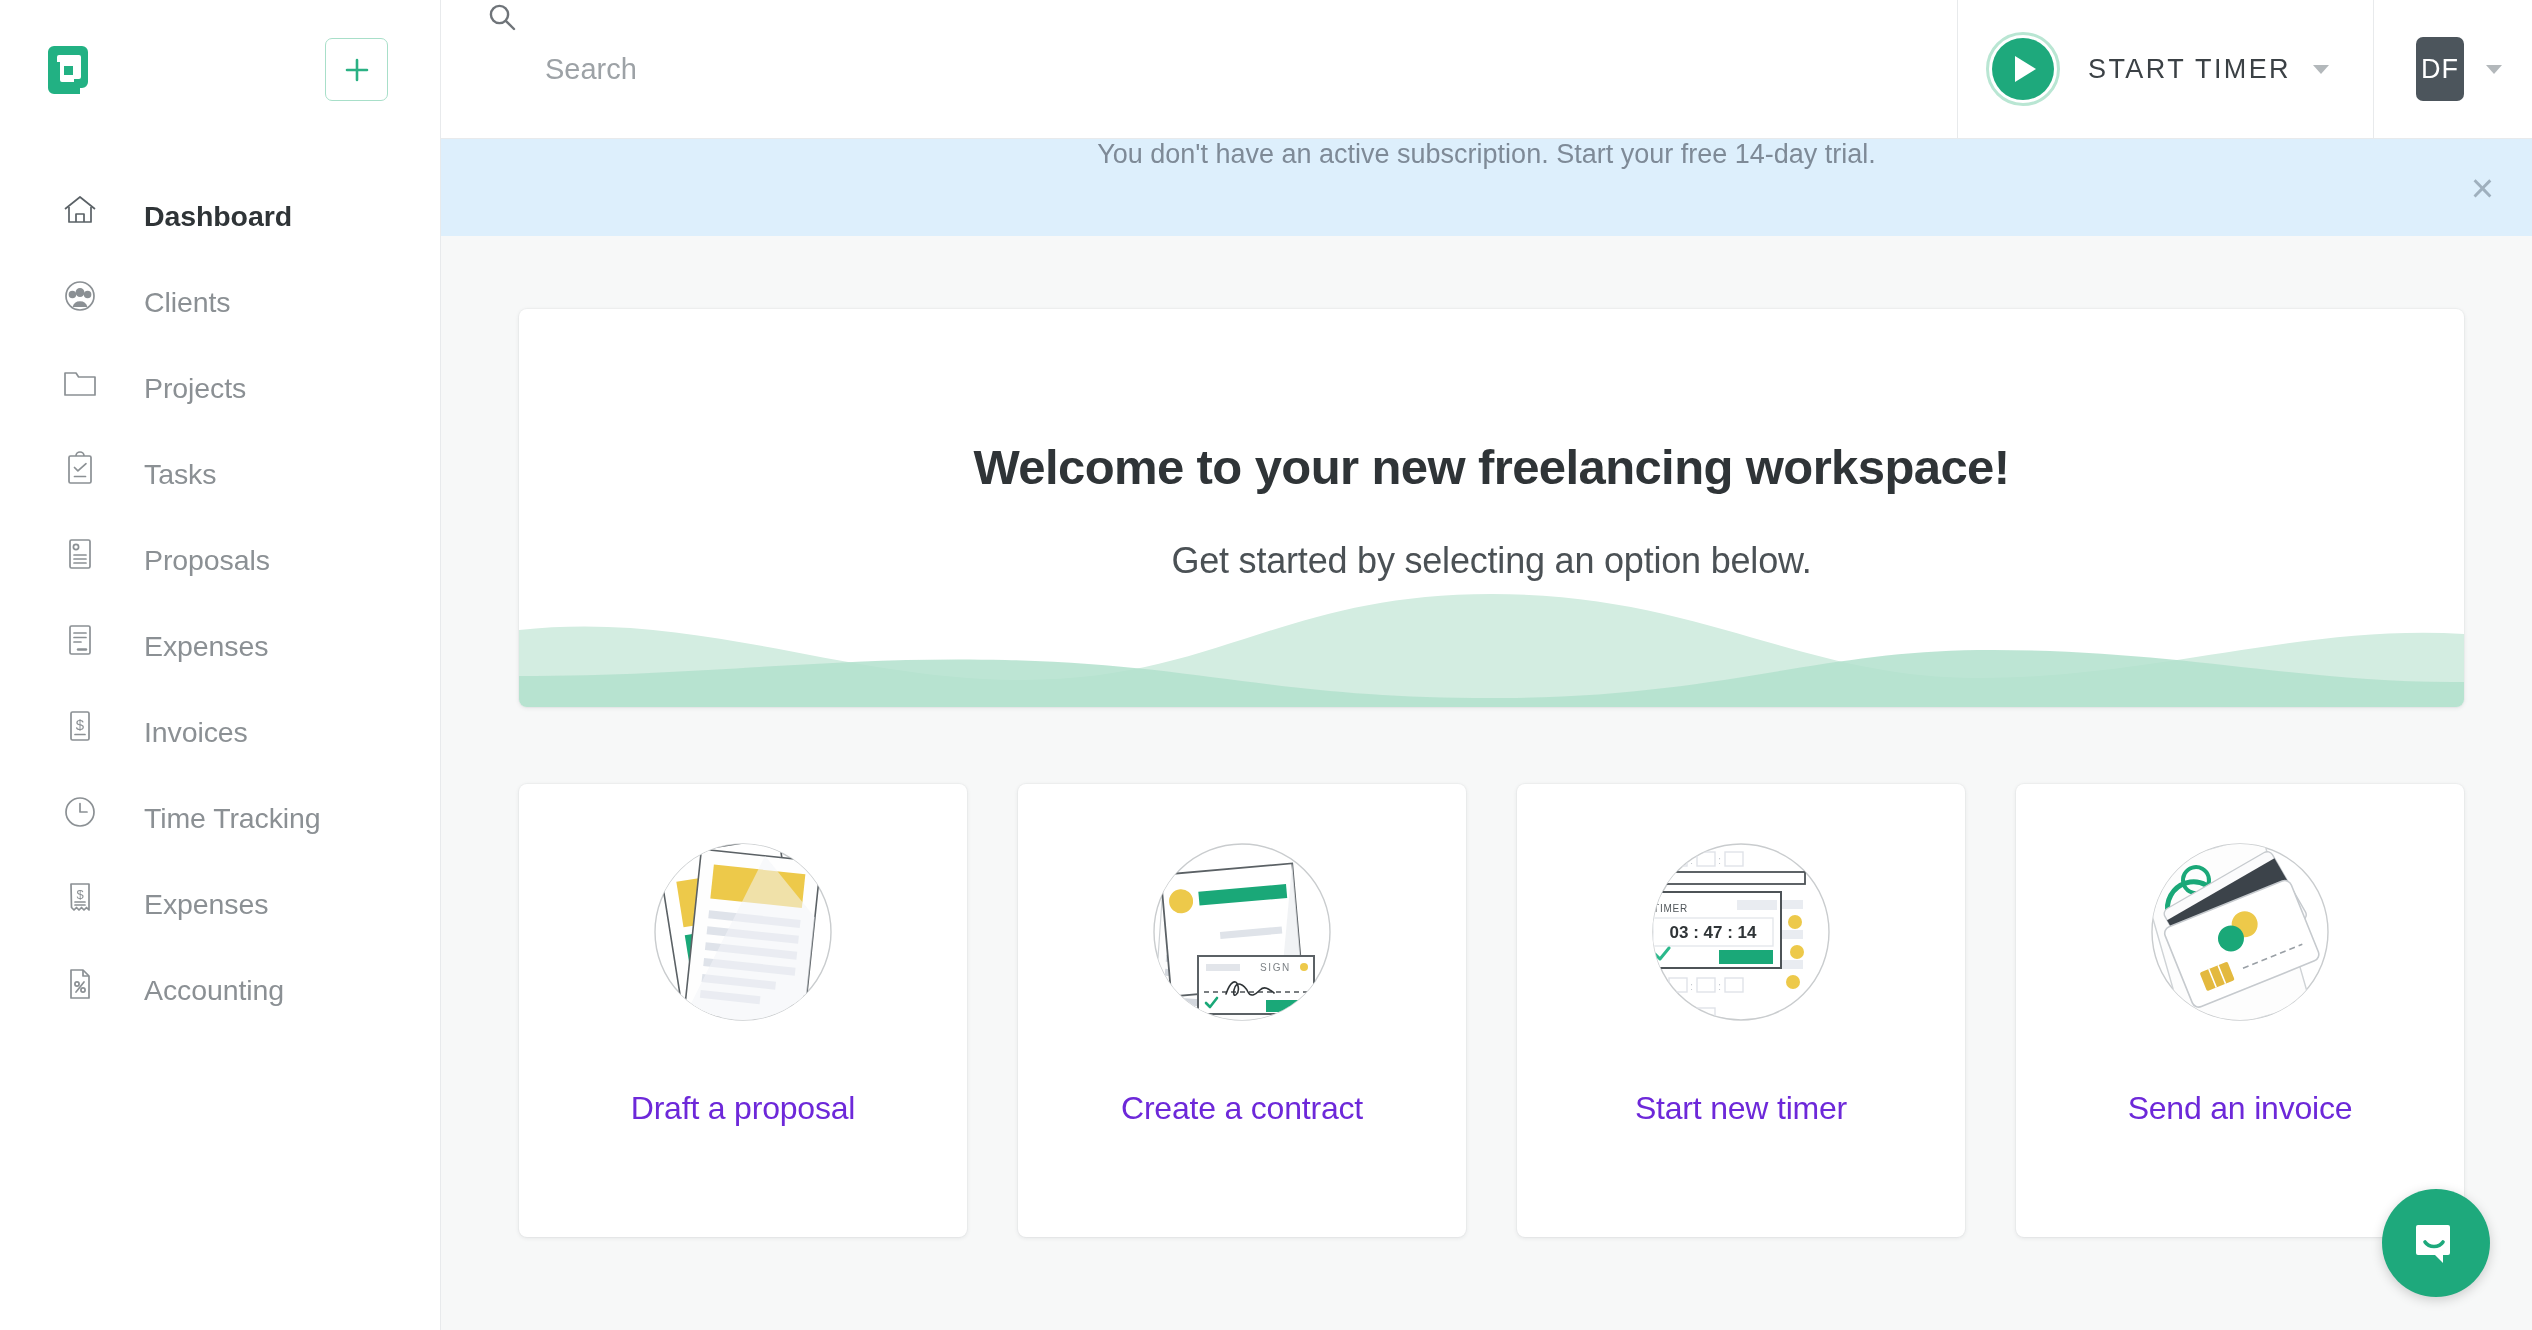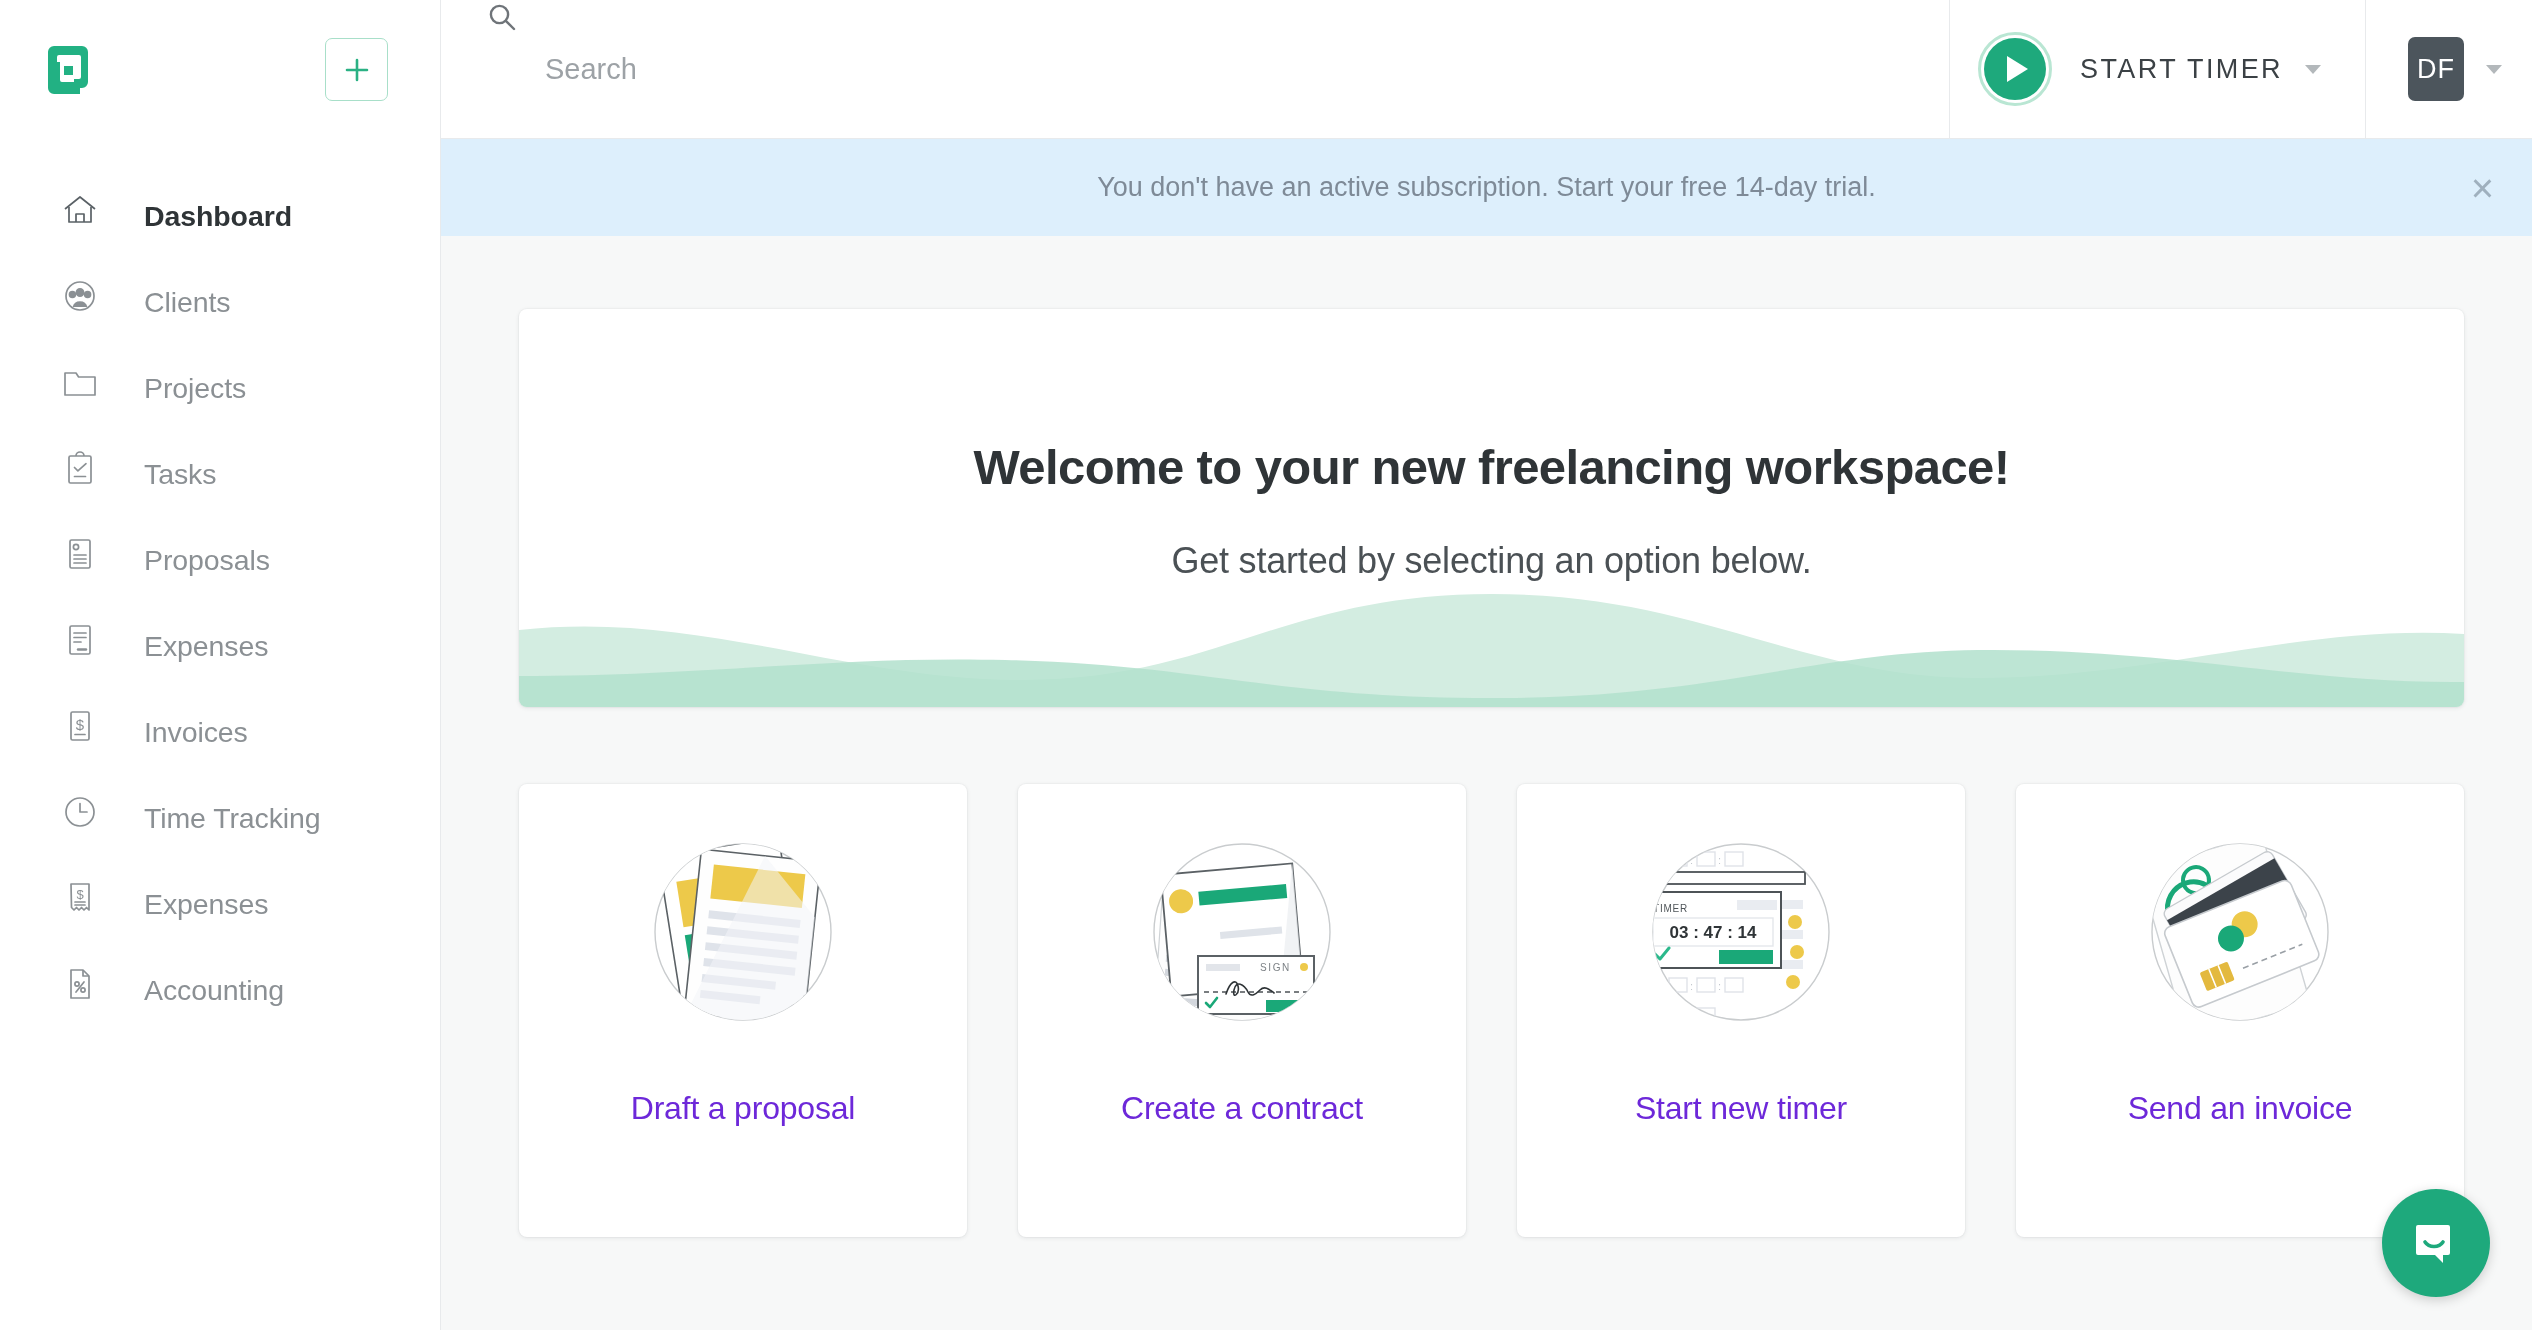--- a/index.html
+++ b/index.html
@@ -62,27 +62,27 @@
     width:0; height:0; border-style:solid; border-width:13px 0 13px 21px;
     border-color:transparent transparent transparent #ffffff; margin-left:5px;
   }
   .timer-label {
     margin-left:28px; font-size:27px; letter-spacing:2.4px; color:#3b4145; white-space:nowrap;
   }
   .caret { margin-left:22px; width:0;height:0;border-style:solid;border-width:9px 8px 0 8px;
            border-color:#b3b8bb transparent transparent transparent; }
   .avatar-zone { display:flex; align-items:center; padding:0 30px 0 42px; border-left:1px solid #e8eaec; cursor:pointer; }
   .avatar {
-    width:56px; height:64px; border-radius:7px; background:#4c555c; color:#fff;
+    width:48px; height:64px; border-radius:7px; background:#4c555c; color:#fff;
     display:flex; align-items:center; justify-content:center; font-size:27px; letter-spacing:1px;
   }
 
   
   .banner {
-    height:97px; background:#ddeffc; display:flex; align-items:center; justify-content:center;
+    height:97px; background:#ddeffc; display:flex; align-items:flex-start; justify-content:center;
     position:relative; flex-shrink:0;
   }
   .banner-text { font-size:27px; color:#7e8a97; }
   .banner-close {
     position:absolute; right:38px; top:50%; transform:translateY(-50%);
     font-size:40px; color:#9fb0be; cursor:pointer; line-height:1; font-weight:300;
   }
 
   
   .content { flex:1; background:#f7f8f8; padding:73px 68px 15px 78px; overflow:hidden; }

